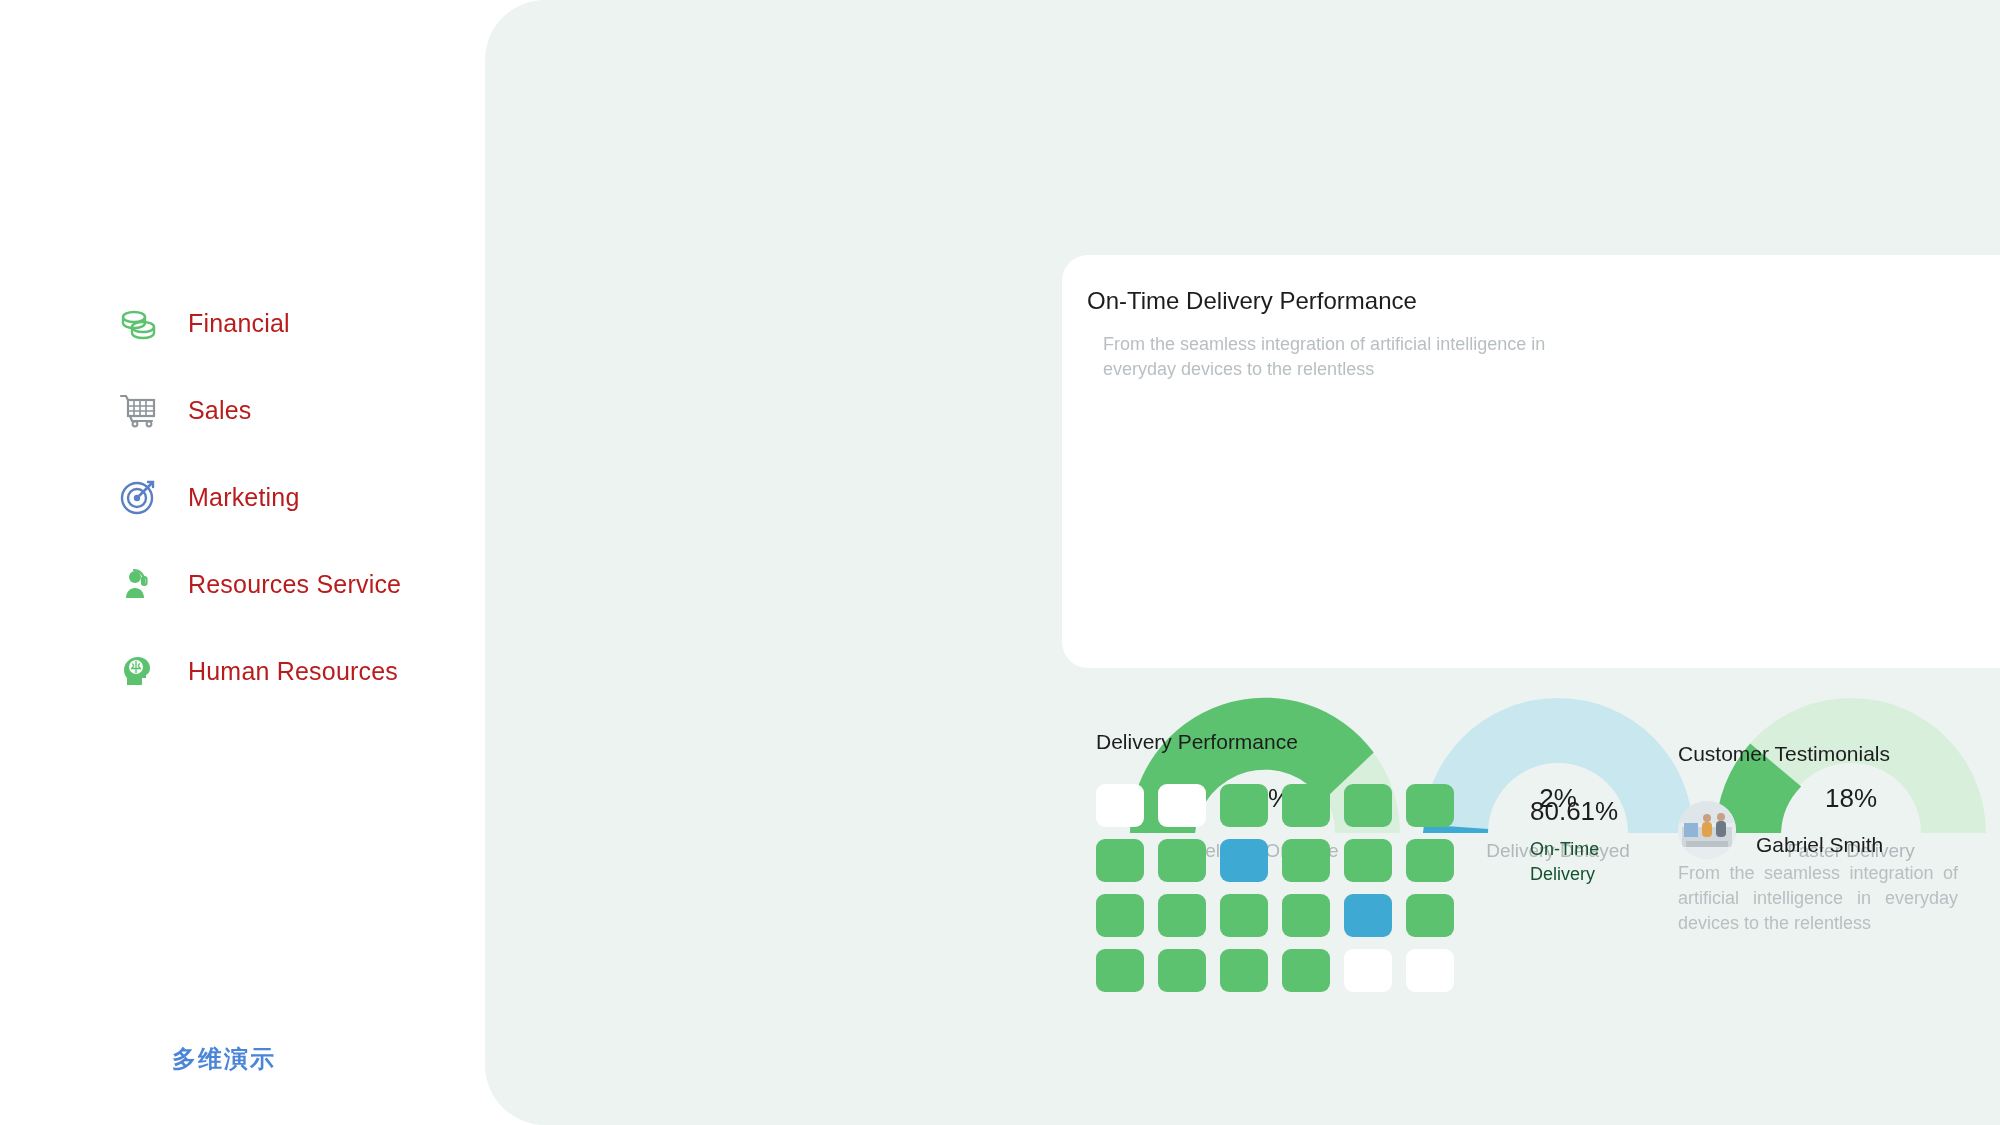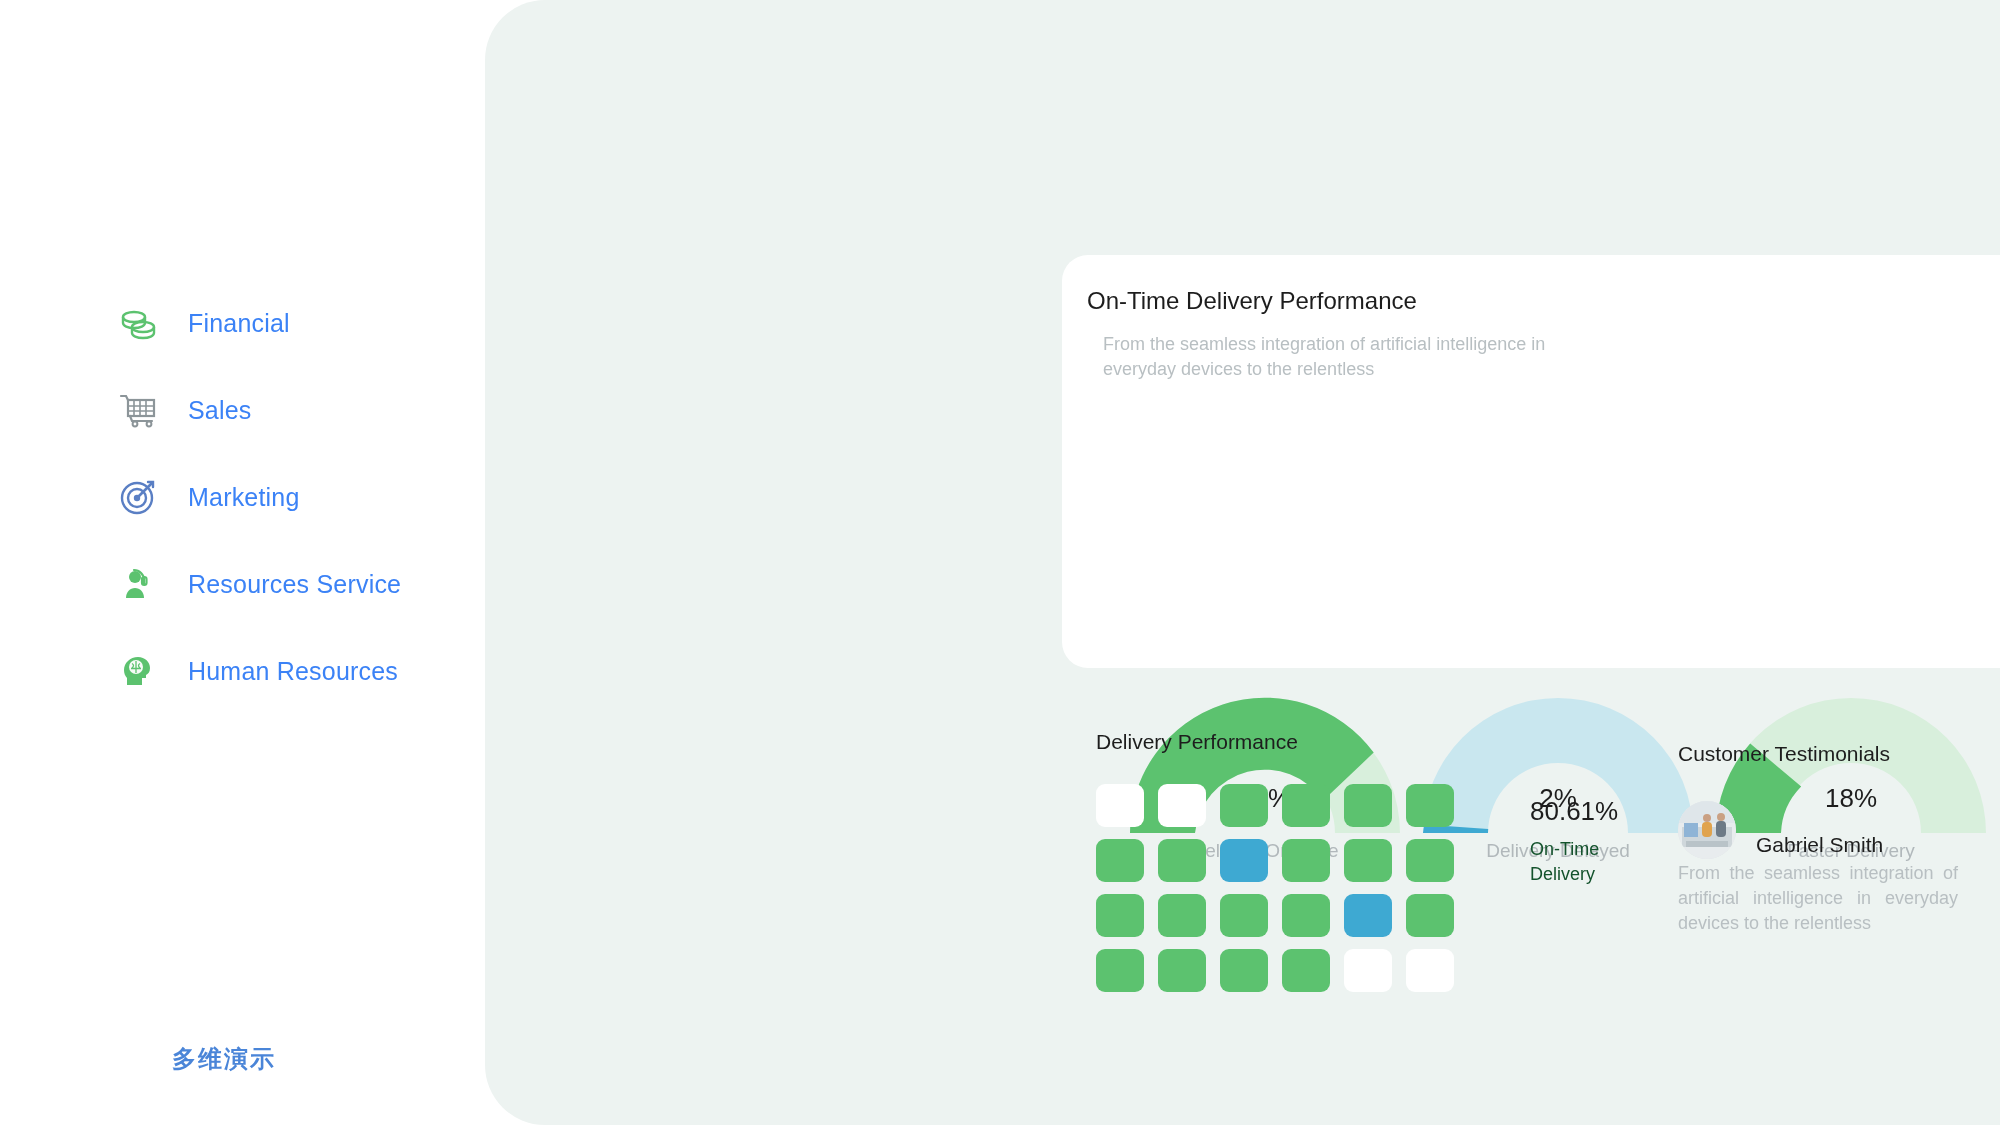--- a/index.html
+++ b/index.html
@@ -50,21 +50,21 @@
     align-items: center;
     justify-content: center;
     flex: 0 0 56px;
     border-radius: 14px;
   }
   .nav-item.active .nav-icon-box {
     background: #f3f5f3;
   }
   .nav-label {
     font-size: 25px;
-    color: #3b82f6;
+    color: #b91c1c;
     margin-left: 22px;
     letter-spacing: 0.2px;
     white-space: nowrap;
   }
   .nav-item.active .nav-label {
     color: #1b1b1b;
   }
 
   
   #brand {

